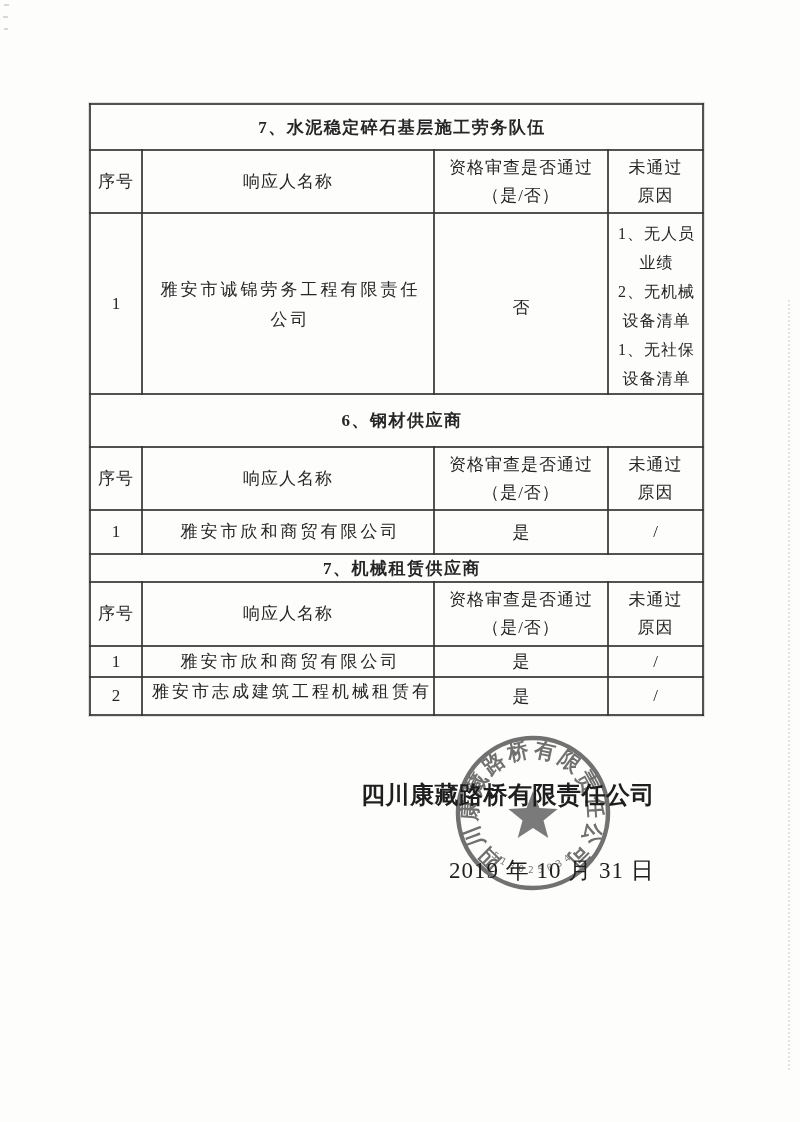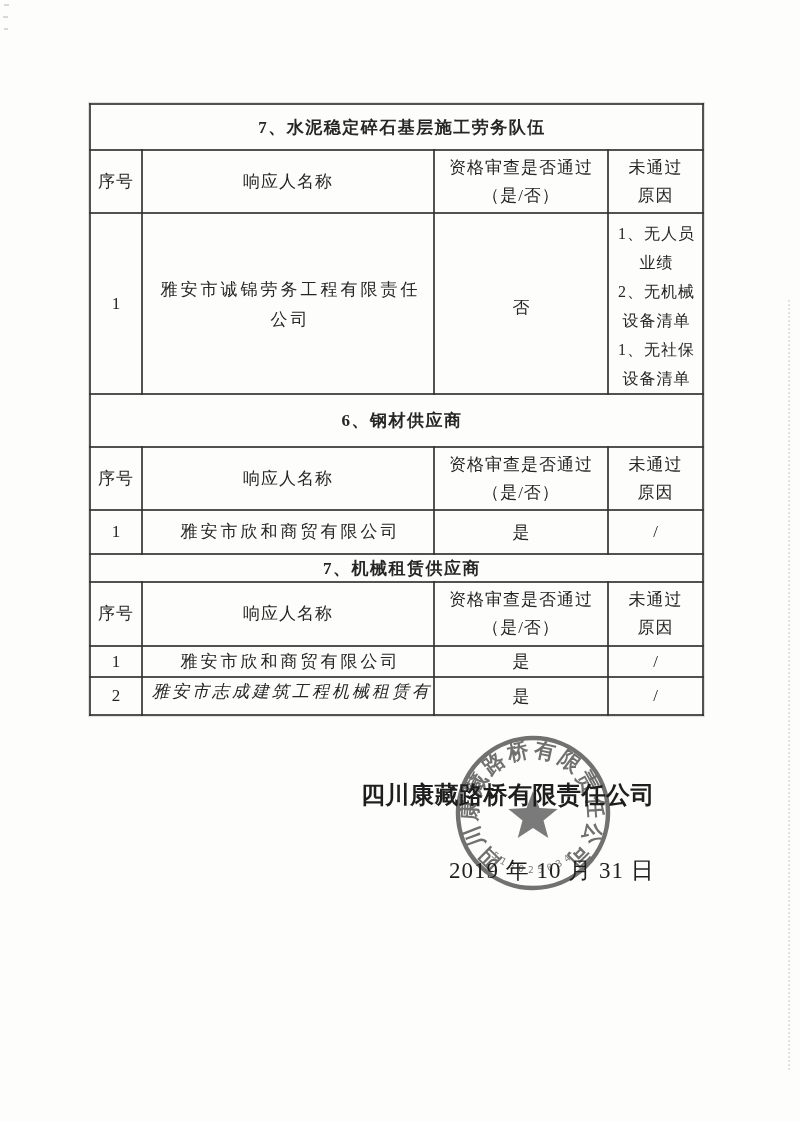--- a/index.html
+++ b/index.html
@@ -154,21 +154,21 @@
       </td>
     </tr>
     <tr style="height:31px">
       <td>1</td>
       <td class="name-cell" style="padding-top:2px;padding-bottom:2px;line-height:24px;">雅安市欣和商贸有限公司</td>
       <td>是</td>
       <td class="slash-cell">/</td>
     </tr>
     <tr style="height:32px">
       <td>2</td>
-      <td class="name-cell" style="padding-top:2px;padding-bottom:10px;line-height:24px;white-space:nowrap;font-style:italic;">雅安市志成建筑工程机械租赁有</td>
+      <td class="name-cell" style="padding-top:2px;padding-bottom:10px;line-height:24px;white-space:nowrap;">雅安市志成建筑工程机械租赁有</td>
       <td>是</td>
       <td class="slash-cell">/</td>
     </tr>
   </tbody>
     </table>
 
   <div class="stamp">
     <svg width="160" height="160" viewBox="0 0 160 160">
       <defs>
         <path id="arcPath" d="M 52,128.5 A 56,56 0 1 1 108,128.5" fill="none"></path>

